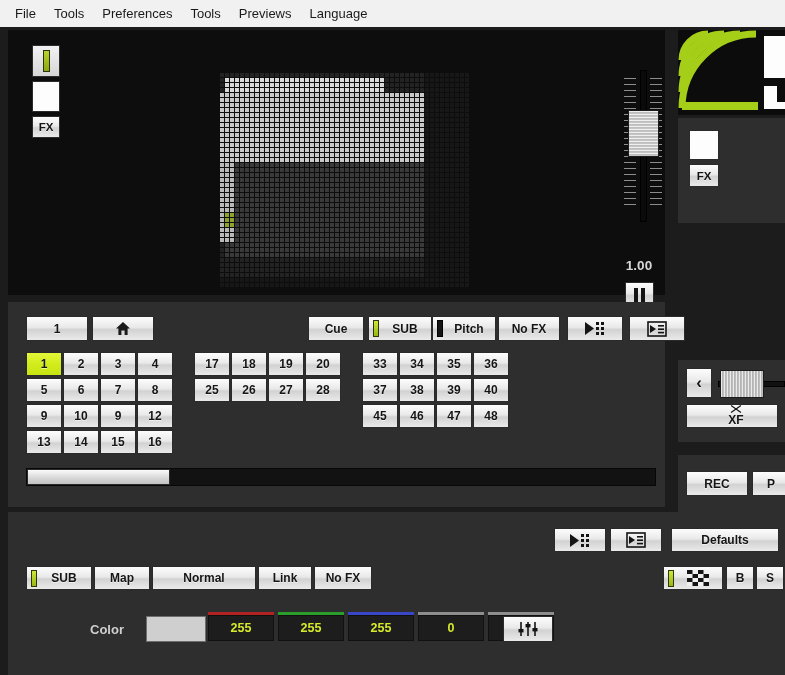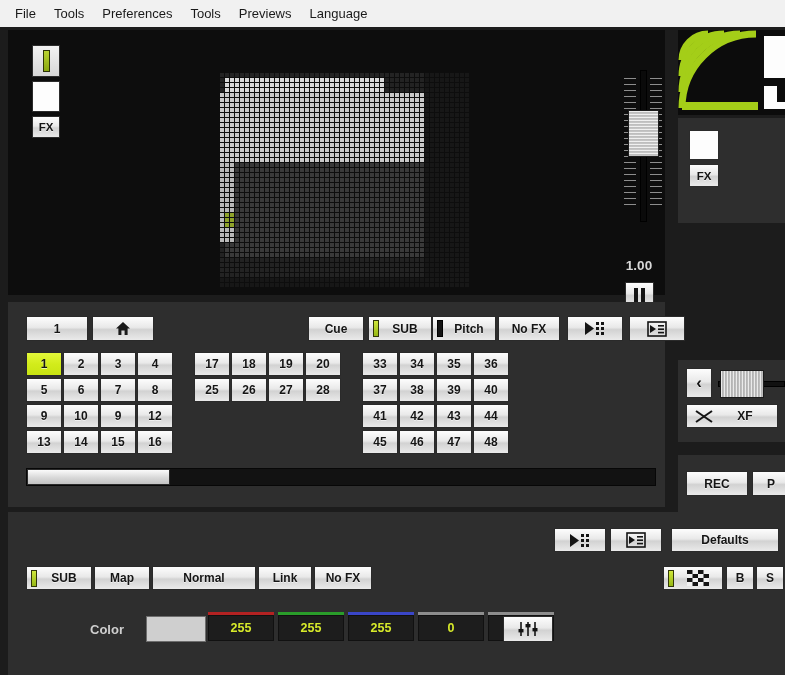--- a/index.html
+++ b/index.html
@@ -2495,26 +2495,20 @@
             <div class="btn cuebtn">35</div>
             <div class="btn cuebtn">36</div>
           </div>
           <div class="cuerow">
             <div class="btn cuebtn">37</div>
             <div class="btn cuebtn">38</div>
             <div class="btn cuebtn">39</div>
             <div class="btn cuebtn">40</div>
           </div>
           <div class="cuerow">
-            <div class="btn cuebtn">41</div>
-            <div class="btn cuebtn">42</div>
-            <div class="btn cuebtn">43</div>
-            <div class="btn cuebtn">44</div>
-          </div>
-          <div class="cuerow">
             <div class="btn cuebtn">45</div>
             <div class="btn cuebtn">46</div>
             <div class="btn cuebtn">47</div>
             <div class="btn cuebtn">48</div>
           </div>
         </div>
       </div>
 
     <div class="scroll-trough" style="left:18px;top:166px;width:630px;height:18px;">
       <div class="scroll-thumb" style="width:143px;"></div>
@@ -2644,21 +2638,21 @@
 
     <div class="panel" style="left:8px;top:88px;width:107px;height:105px;">
       <div class="swbtn" style="left:11px;top:12px;width:30px;height:30px;background:#fdfdfd;"></div>
       <div class="swbtn btn sm" style="left:11px;top:46px;width:30px;height:23px;">FX</div>
     </div>
 
     <div class="panel" style="left:8px;top:330px;width:107px;height:82px;">
       <div class="btn" style="position:absolute;left:8px;top:8px;width:26px;height:30px;font-size:17px;">‹</div>
       <div class="xf-track" style="left:40px;top:21px;width:67px;height:6px;"></div>
       <div class="xf-knob" style="left:42px;top:10px;width:44px;height:28px;"></div>
-      <div class="btn" style="position:absolute;left:8px;top:44px;width:92px;height:24px;justify-content:flex-start;padding-left:8px;">
+      <div class="btn" style="position:absolute;left:8px;top:44px;width:92px;height:24px;justify-content:flex-start;padding-left:8px;flex-direction:column;">
         <svg width="18" height="13" viewBox="0 0 18 13">
           <g stroke="#141414" stroke-width="2" fill="none">
             <path d="M1 1 L17 12"></path>
               <path d="M1 12 L17 1"></path>
           </g>
         </svg>
         <span style="flex:1;text-align:center;">XF</span>
       </div>
     </div>
 

